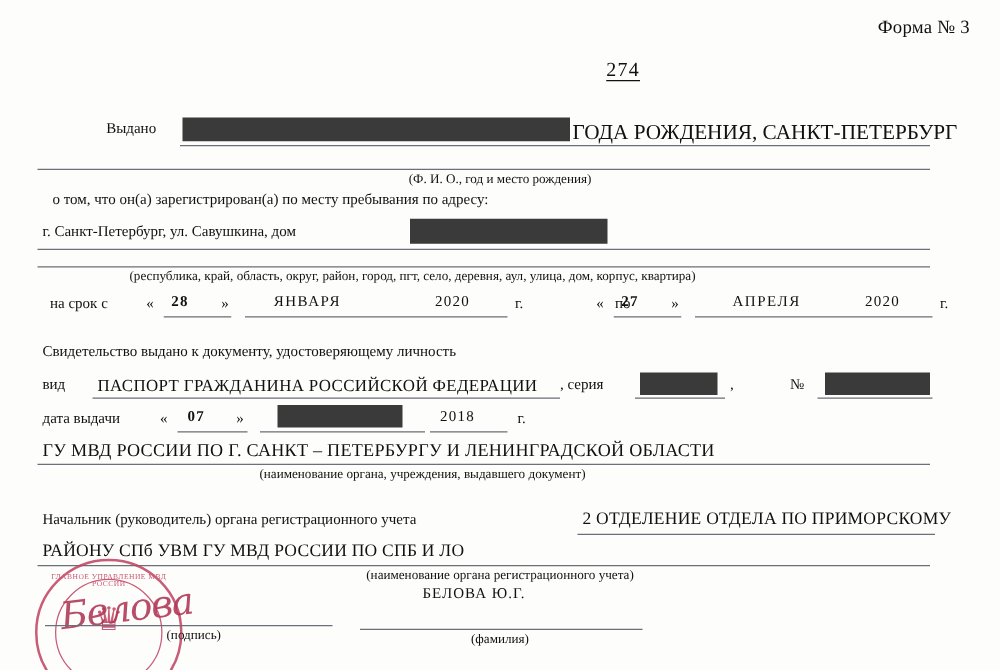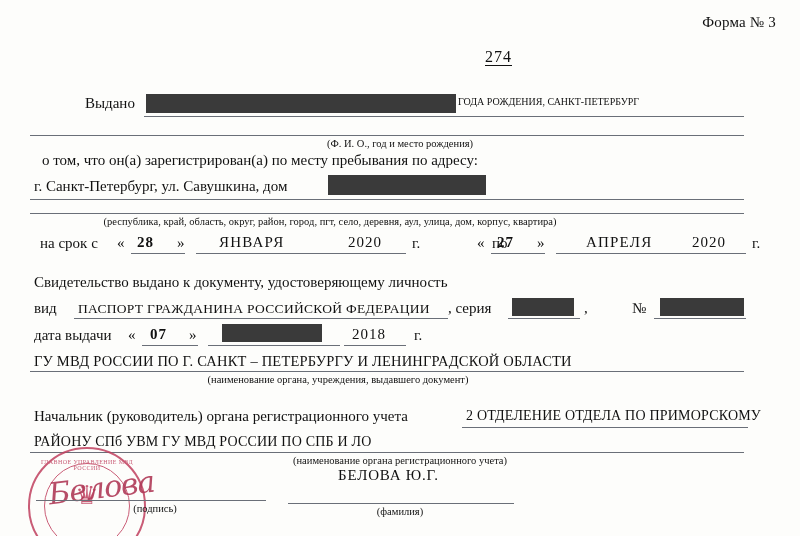--- a/index.html
+++ b/index.html
@@ -67,21 +67,21 @@
 
   
   .rule {
     position: absolute;
     border-bottom: 1px solid #6a6f78;
     height: 0;
   }
 
   .txt {
     position: absolute;
-    font-size: 15px;
+    font-size: 12px;
     white-space: nowrap;
   }
   .caption {
     position: absolute;
     font-size: 10.5px;
     text-align: center;
     white-space: nowrap;
   }
 
   
@@ -148,21 +148,21 @@
 <body>
 
 <div class="page">
 
   <div class="form-no">Форма № 3</div>
 
   <div class="title-number">274</div>
 
   <div class="txt" style="left:85px; top:95px;">Выдано</div>
   <div class="redact" style="left:146px; top:94px; width:310px; height:19px;"></div>
-  <div class="txt" style="left:458px; top:96px; font-size:10px;">ГОДА РОЖДЕНИЯ, САНКТ-ПЕТЕРБУРГ</div>
+  <div class="txt" style="left:458px; top:96px; font-size:17px;">ГОДА РОЖДЕНИЯ, САНКТ-ПЕТЕРБУРГ</div>
   <div class="rule" style="left:144px; top:116px; width:600px;"></div>
 
   <div class="rule" style="left:30px; top:135px; width:714px;"></div>
   <div class="caption" style="left:0; top:138px; width:800px;">(Ф. И. О., год и место рождения)</div>
 
   <div class="txt" style="left:42px; top:152px;">о том, что он(а) зарегистрирован(а) по месту пребывания по адресу:</div>
 
   <div class="txt" style="left:34px; top:178px;">г. Санкт-Петербург, ул. Савушкина, дом</div>
   <div class="redact" style="left:328px; top:175px; width:158px; height:20px;"></div>
   <div class="rule" style="left:30px; top:199px; width:714px;"></div>

